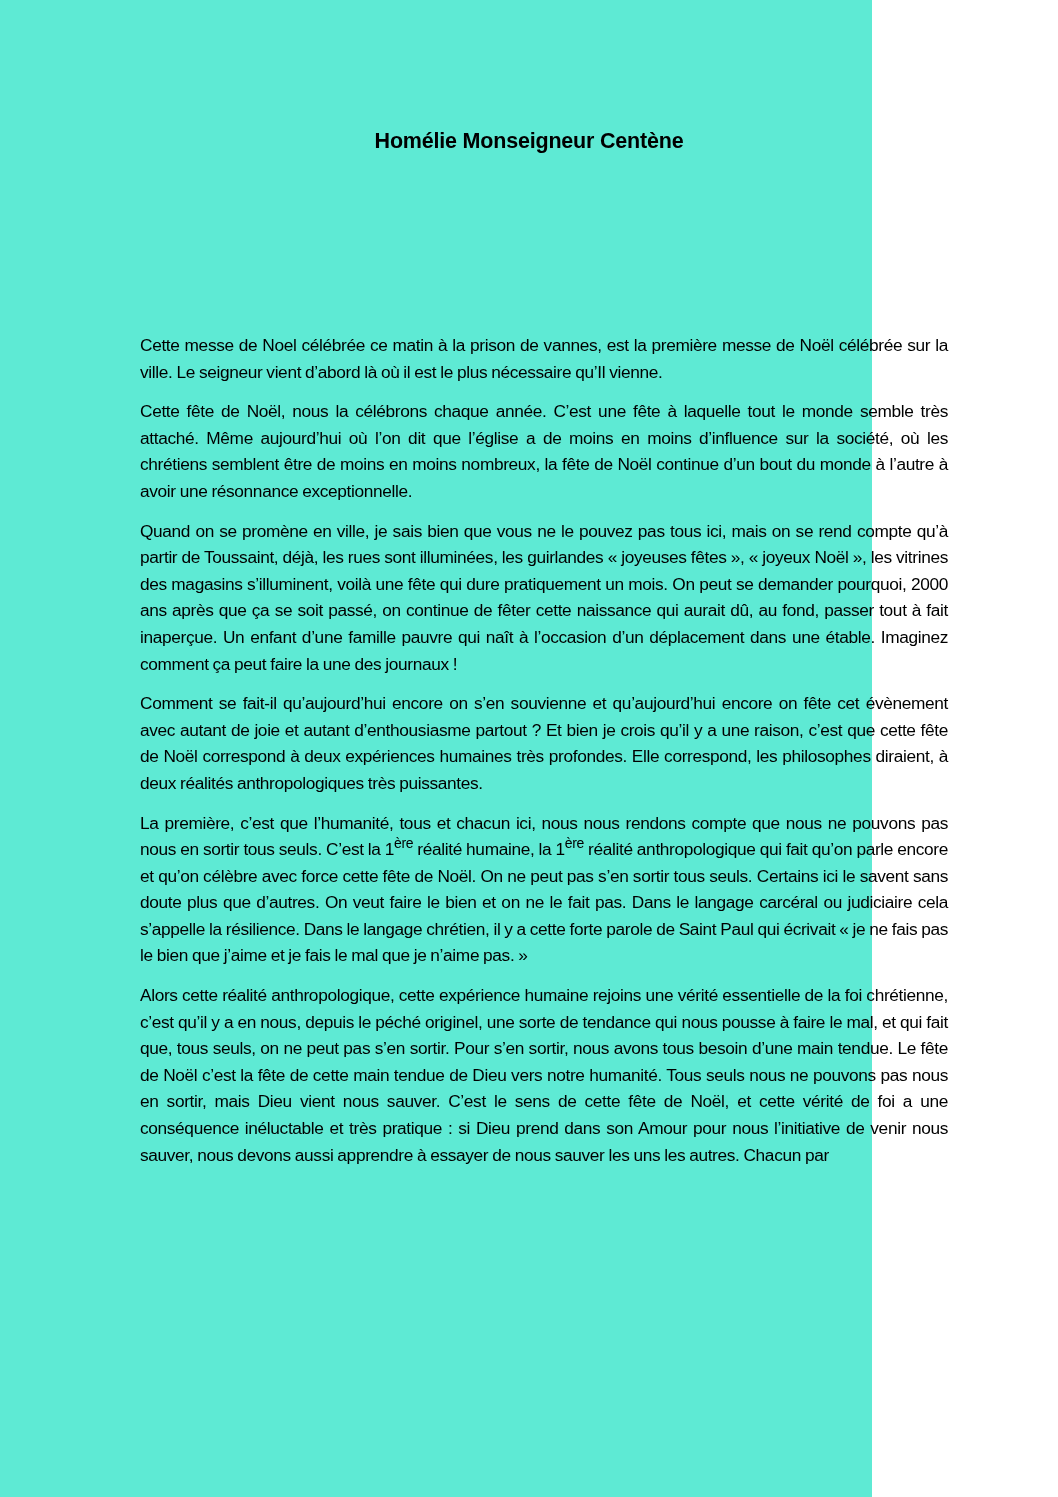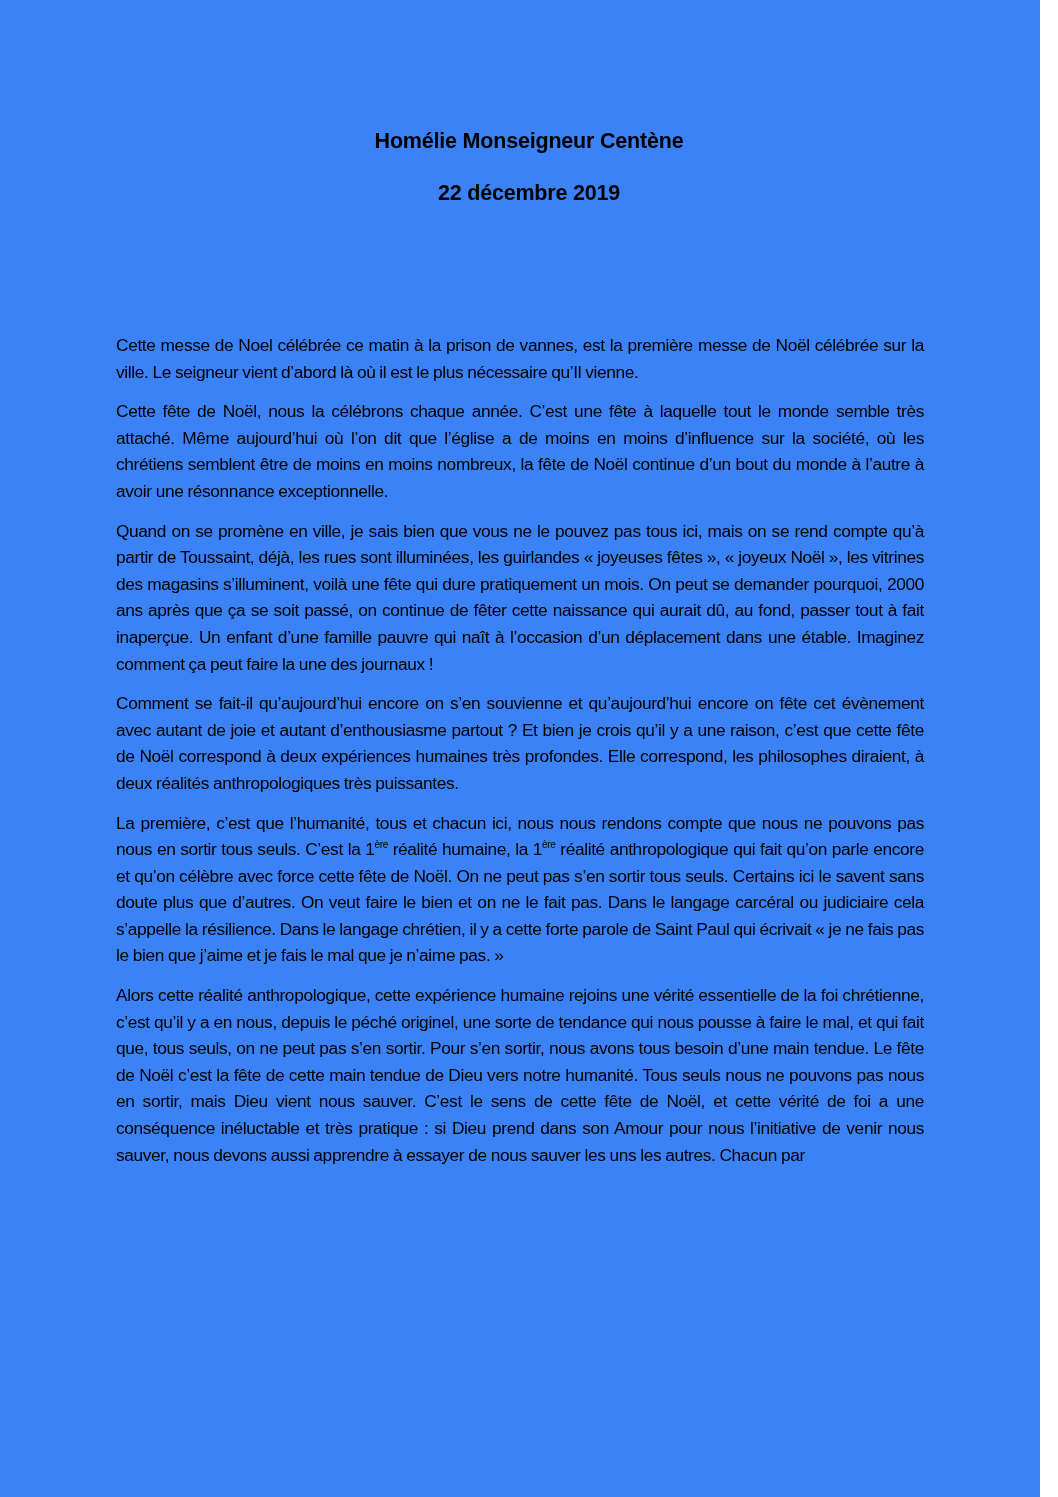--- a/index.html
+++ b/index.html
@@ -11,69 +11,68 @@
     width: 1058px;
     height: 1497px;
     overflow: hidden;
     position: relative;
     font-family: "Liberation Sans", "DejaVu Sans", sans-serif;
     color: #000000;
   }
   .page {
     position: absolute;
     left: 0; top: 0;
-    width: 1040px;
+    width: 872px;
     height: 1497px;
-    background: #3b82f6;
+    background: #5eead4;
   }
   .title-block {
     position: absolute;
     top: 128px;
     left: 0;
     width: 1058px;
     text-align: center;
   }
   .title-line {
     font-family: "Liberation Sans", sans-serif;
     font-weight: bold;
     font-size: 21.5px;
     line-height: 26px;
     margin: 0 0 26px 0;
     letter-spacing: -0.2px;
   }
   .body {
     position: absolute;
     top: 332px;
-    left: 116px;
+    left: 140px;
     width: 808px;
   }
   .para {
     font-family: "Liberation Sans", sans-serif;
     font-size: 17.3px;
     line-height: 26.6px;
     text-align: justify;
     margin: 0 0 13px 0;
     letter-spacing: -0.35px;
     word-spacing: -0.5px;
   }
   .para b { font-weight: normal; }
   .para sup {
-    font-size: 10px;
+    font-size: 14px;
     line-height: 0;
     vertical-align: super;
   }
 </style>
 </head>
 <body>
 
 <div class="page">
 
   <div class="title-block">
     <p class="title-line">Homélie Monseigneur Centène</p>
-    <p class="title-line">22 décembre 2019</p>
   </div>
 
   <div class="body">
     <p class="para">Cette messe de Noel célébrée ce matin à la prison de vannes, est la première messe de Noël célébrée sur la ville. Le seigneur vient d’abord là où il est le plus nécessaire qu’Il vienne.</p>
     <p class="para">Cette fête de Noël, nous la célébrons chaque année. C’est une fête à laquelle tout le monde semble très attaché. Même aujourd’hui où l’on dit que l’église a de moins en moins d’influence sur la société, où les chrétiens semblent être de moins en moins nombreux, la fête de Noël continue d’un bout du monde à l’autre à avoir une résonnance exceptionnelle.</p>
     <p class="para">Quand on se promène en ville, je sais bien que vous ne le pouvez pas tous ici, mais on se rend compte qu’à partir de Toussaint, déjà, les rues sont illuminées, les guirlandes « joyeuses fêtes », « joyeux Noël », les vitrines des magasins s’illuminent, voilà une fête qui dure pratiquement un mois. On peut se demander pourquoi, 2000 ans après que ça se soit passé, on continue de fêter cette naissance qui aurait dû, au fond, passer tout à fait inaperçue. Un enfant d’une famille pauvre qui naît à l’occasion d’un déplacement dans une étable. Imaginez comment ça peut faire la une des journaux !</p>
     <p class="para">Comment se fait-il qu’aujourd’hui encore on s’en souvienne et qu’aujourd’hui encore on fête cet évènement avec autant de joie et autant d’enthousiasme partout ? Et bien je crois qu’il y a une raison, c’est que cette fête de Noël correspond à deux expériences humaines très profondes. Elle correspond, les philosophes diraient, à deux réalités anthropologiques très puissantes.</p>
     <p class="para"><b>La première, c’est que l’humanité, tous et chacun ici, nous nous rendons compte que nous ne pouvons pas nous en sortir tous seuls.</b><span> C’est la 1</span><sup>ère</sup><span> réalité humaine, la 1</span><sup>ère</sup><span> réalité anthropologique qui fait qu’on parle encore et qu’on célèbre avec force cette fête de Noël. On ne peut pas s’en sortir tous seuls. Certains ici le savent sans doute plus que d’autres. On veut faire le bien et on ne le fait pas. Dans le langage carcéral ou judiciaire cela s’appelle la résilience. Dans le langage chrétien, il y a cette forte parole de Saint Paul qui écrivait « je ne fais pas le bien que j’aime et je fais le mal que je n’aime pas. »</span></p>
     <p class="para">Alors cette réalité anthropologique, cette expérience humaine rejoins une vérité essentielle de la foi chrétienne, c’est qu’il y a en nous, depuis le péché originel, une sorte de tendance qui nous pousse à faire le mal, et qui fait que, tous seuls, on ne peut pas s’en sortir. Pour s’en sortir, nous avons tous besoin d’une main tendue. Le fête de Noël c’est la fête de cette main tendue de Dieu vers notre humanité. Tous seuls nous ne pouvons pas nous en sortir, mais Dieu vient nous sauver. C’est le sens de cette fête de Noël, et cette vérité de foi a une conséquence inéluctable et très pratique : si Dieu prend dans son Amour pour nous l’initiative de venir nous sauver, nous devons aussi apprendre à essayer de nous sauver les uns les autres. Chacun par</p>
   </div>

